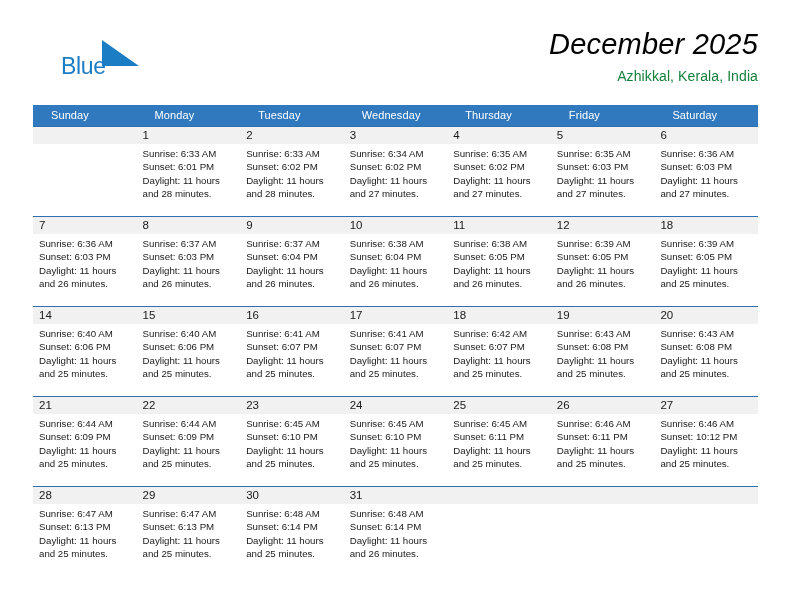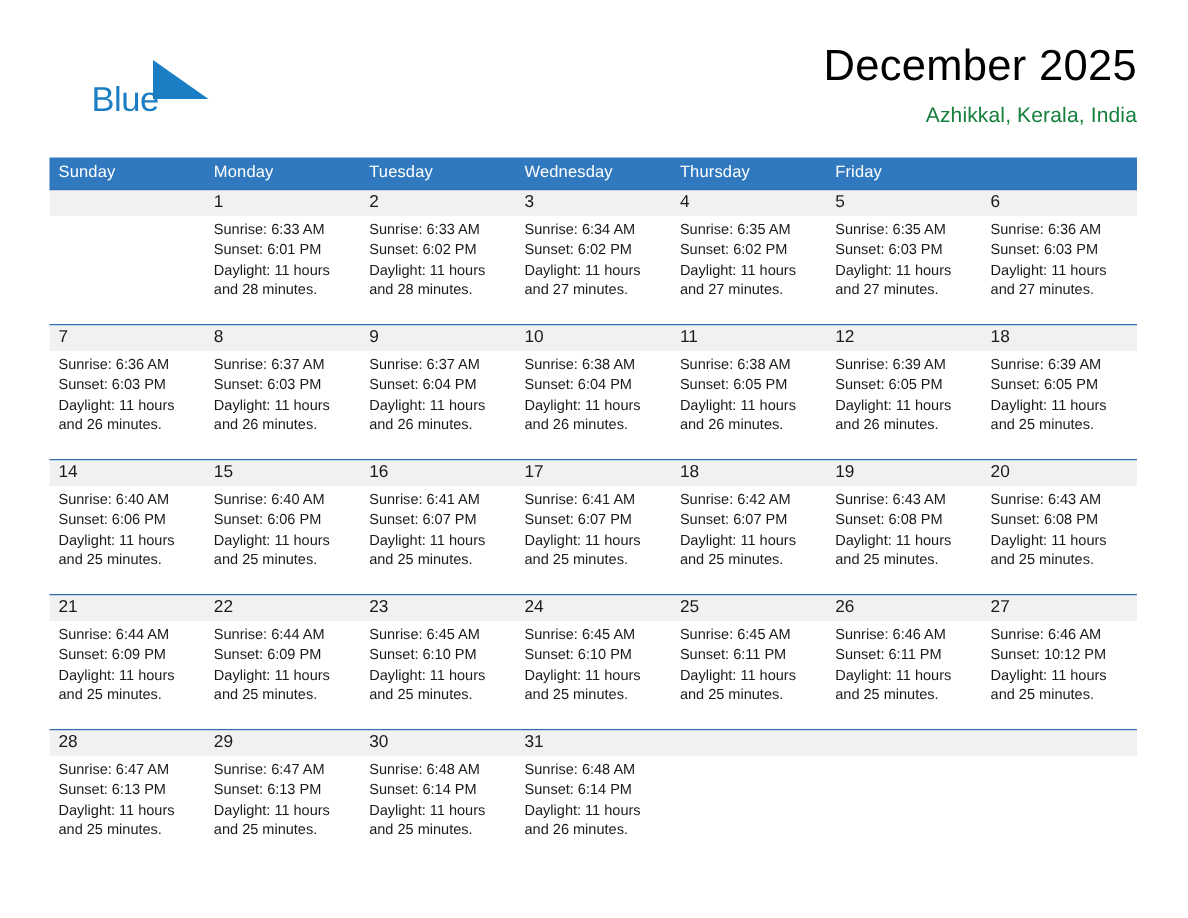--- a/index.html
+++ b/index.html
@@ -64,20 +64,21 @@
     right: 0;
     top: 0;
     text-align: right;
   }
   .cal-title {
     font-size: 29px;
     line-height: 36px;
     color: #000;
     font-weight: 400;
     letter-spacing: 0.2px;
+    font-style: italic;
   }
   .cal-subtitle {
     font-size: 14px;
     line-height: 20px;
     color: #15803d;
     margin-top: 4px;
     letter-spacing: 0.1px;
   }
 
   
@@ -91,21 +92,21 @@
     display: flex;
     background: #3079be;
     height: 21px;
   }
   .cal-head .hcell {
     width: 103.571px;
     flex: 0 0 103.571px;
     color: #ffffff;
     font-size: 11px;
     line-height: 21px;
-    padding-left: 6px;
+    padding-left: 18px;
     letter-spacing: 0.1px;
     white-space: nowrap;
   }
 
   .week {
     position: relative;
     border-top: 1.4px solid #2f6fad;
     height: 90px;
   }
   .week:first-of-type { border-top: none; }
@@ -162,20 +163,21 @@
 
 <div class="calendar">
 
   <div class="cal-head">
     <div class="hcell">Sunday</div>
     <div class="hcell">Monday</div>
     <div class="hcell">Tuesday</div>
     <div class="hcell">Wednesday</div>
     <div class="hcell">Thursday</div>
     <div class="hcell">Friday</div>
+    <div class="hcell">Saturday</div>
   </div>
 
   <div class="week">
     <div class="daynum-band">
       <div class="dn"></div>
       <div class="dn">1</div>
       <div class="dn">2</div>
       <div class="dn">3</div>
       <div class="dn">4</div>
       <div class="dn">5</div>

